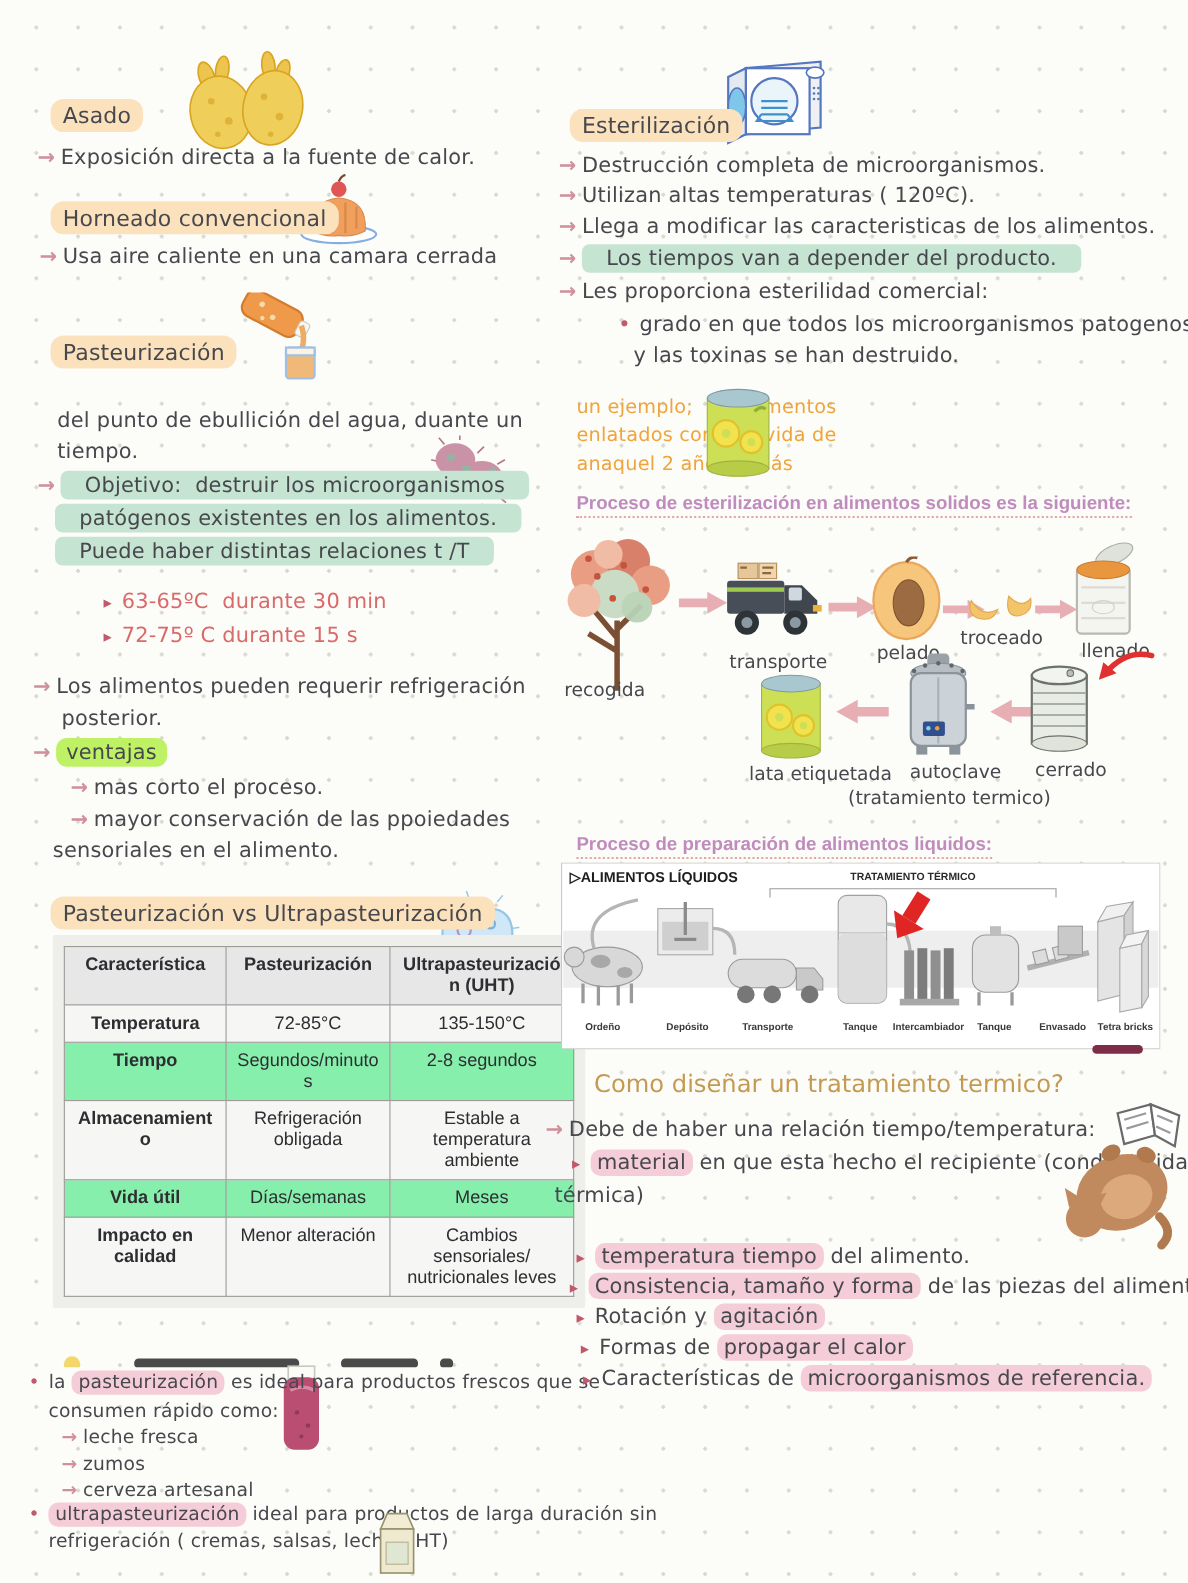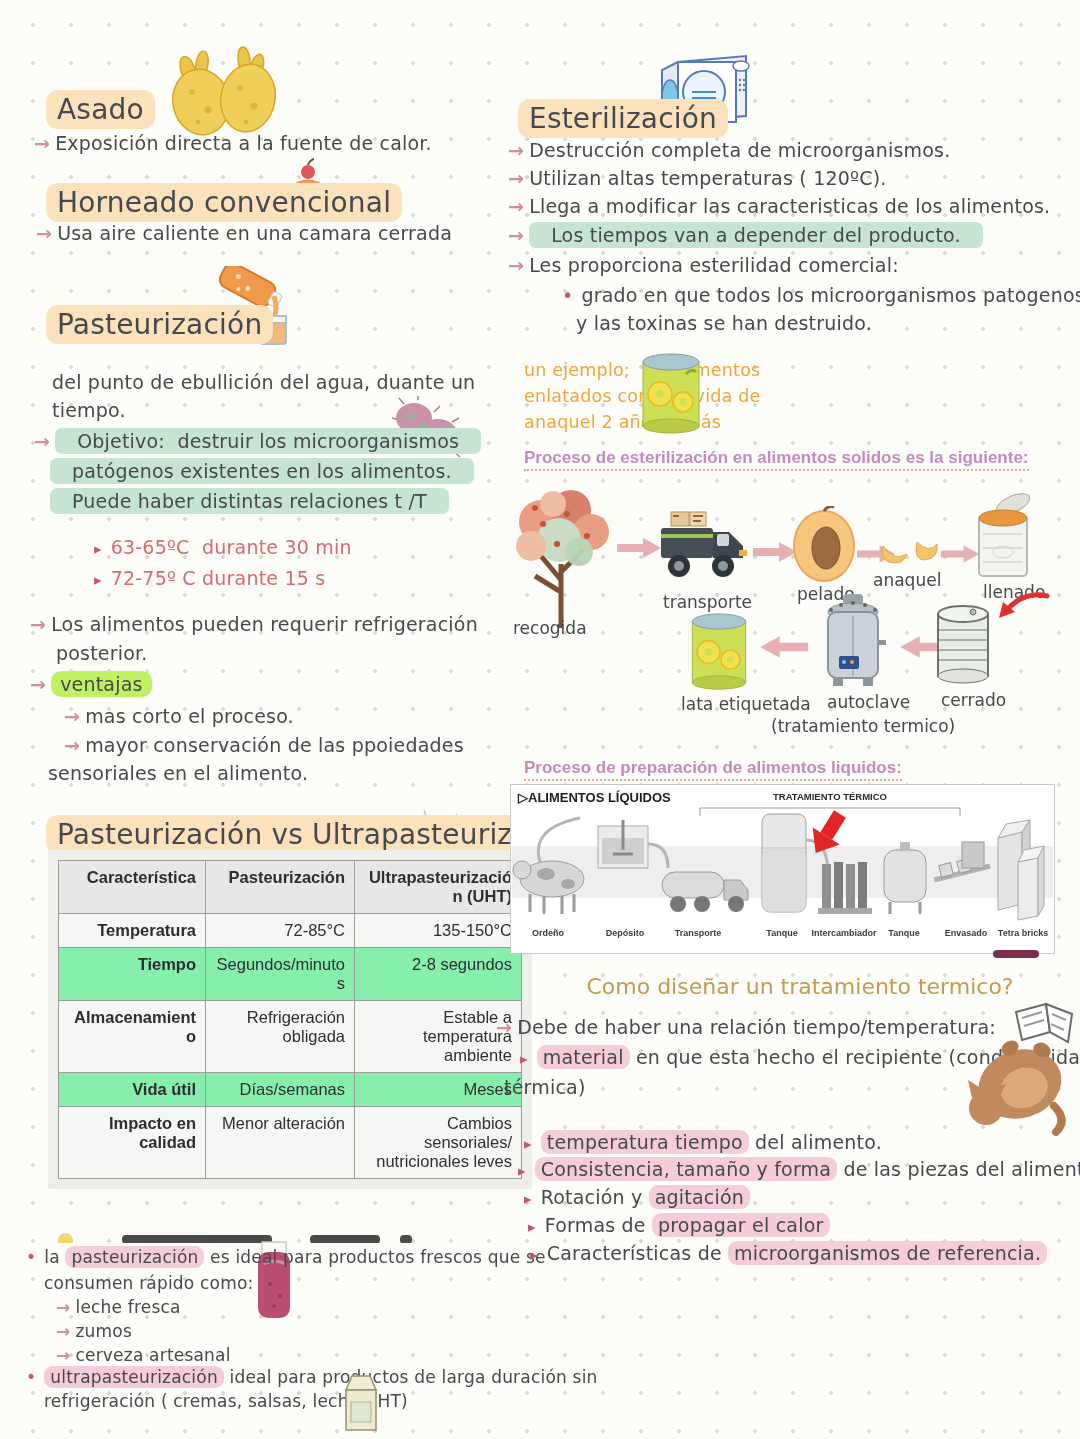--- a/index.html
+++ b/index.html
@@ -4,38 +4,38 @@
 <style>
   html,body{margin:0;padding:0}
   .page{position:relative;width:1080px;height:1439px;background:#fcfcf9;
         font-family:"DejaVu Sans",sans-serif;color:#47484d;overflow:hidden}
   .dots{position:absolute;inset:0;
         background-image:radial-gradient(circle,#d9d9d3 1.6px,transparent 1.8px);
         background-size:38px 38px;background-position:14px 6px;pointer-events:none}
   .hw{position:absolute;white-space:nowrap;font-size:19px;letter-spacing:.2px}
   .sm{font-size:17px}
   .ar{color:#cf8f9b;font-weight:bold;padding-right:5px}
-  .pill{background:#fbe2bd;border-radius:12px;padding:3px 11px;font-size:28px}
+  .pill{background:#fbe2bd;border-radius:12px;padding:3px 11px;font-size:20px}
   .hg{background:#c6e4d2;border-radius:7px;padding:2px 22px}
   .hb{background:#bef264;border-radius:10px;padding:2px 9px}
   .hp{background:#f5cdd8;border-radius:9px;padding:1px 6px}
   .red{color:#d96a6a}
   .bm{color:#c2596b;padding-right:9px;font-size:15px}
   .dotm{color:#c2596b;padding-right:8px}
   .orange{color:#f0a43c;font-size:17.5px}
   .thead-pink{position:absolute;font-family:"Liberation Sans",sans-serif;font-weight:bold;
         font-size:17px;color:#c08cbe;border-bottom:2px dotted #e2a8a8;padding-bottom:1px;white-space:nowrap}
   .gold{position:absolute;font-size:22px;color:#c49a52;white-space:nowrap}
   .flabel{position:absolute;font-size:17px;white-space:nowrap}
   .icon{position:absolute}
   .panel{position:absolute;left:48px;top:850px;background:#eeeeea;padding:10px;border-radius:2px}
   table.cmp{border-collapse:collapse;font-family:"Liberation Sans",sans-serif;
         font-size:16.5px;color:#2e2e32;width:406px;table-layout:fixed}
   table.cmp td,table.cmp th{border:1.5px solid #9b9b98;padding:7px 9px;vertical-align:top;
-        text-align:right;overflow-wrap:break-word}
+        text-align:center;overflow-wrap:break-word}
   table.cmp th{font-weight:bold}
   .c0{width:128px;font-weight:bold}.c1{width:130px}.c2{width:148px}
   .rh{background:#e7e7e7}.rA{background:#f6f6f4}.rB{background:#86efac}
   .frag{position:absolute;border-radius:4px;background:#4a4a4a}
   .parrow{position:absolute}
 </style>
 </head>
 <body>
 
 <div class="page">
@@ -366,21 +366,21 @@
     <div class="flabel" style="left:292px;top:106px"><span>pelado</span></div>
 
     <svg class="parrow" style="left:352px;top:64px" width="40" height="24" viewBox="0 0 46 24">
       <polygon points="0,8 26,8 26,2 44,12 26,22 26,16 0,16" fill="#e7aeb3"></polygon>
     </svg>
 
     <svg class="icon" style="left:374px;top:50px" width="62" height="42" viewBox="0 0 62 42">
       <path d="M4,18 q10,16 24,8 q-4,12 -18,8 q-10,-4 -6,-16 Z" fill="#f3c469" stroke="#e0a94f"></path>
       <path d="M38,14 q12,12 20,2 q2,14 -12,16 q-12,0 -8,-18 Z" fill="#f3c469" stroke="#e0a94f"></path>
     </svg>
-    <div class="flabel" style="left:368px;top:92px"><span>anaquel</span></div>
+    <div class="flabel" style="left:368px;top:92px"><span>troceado</span></div>
 
     <svg class="parrow" style="left:436px;top:64px" width="40" height="24" viewBox="0 0 46 24">
       <polygon points="0,8 26,8 26,2 44,12 26,22 26,16 0,16" fill="#e7aeb3"></polygon>
     </svg>
 
     <svg class="icon" style="left:468px;top:12px" width="62" height="96" viewBox="0 0 62 96">
       <ellipse cx="40" cy="14" rx="18" ry="8" fill="#dfe2da" stroke="#a9aca4" transform="rotate(-24 40 14)"></ellipse>
       <rect x="6" y="26" width="48" height="60" rx="4" fill="#f4f4f0" stroke="#b9b9b2" stroke-width="2"></rect>
       <ellipse cx="30" cy="28" rx="24" ry="8" fill="#e9973f" stroke="#c97c2c"></ellipse>
       <path d="M10,44 h40 M10,58 h40 M10,72 h40" stroke="#dcdcd4" stroke-width="2"></path>
@@ -512,21 +512,21 @@
       <text x="272" y="152">Tanque</text>
       <text x="334" y="152">Intercambiador</text>
       <text x="394" y="152">Tanque</text>
       <text x="456" y="152">Envasado</text>
       <text x="513" y="152">Tetra bricks</text>
     </g>
   </svg>
 
   <div style="position:absolute;left:993px;top:950px;width:46px;height:8px;border-radius:4px;background:#7e2d49"></div>
 
-  <div class="gold" style="left:540px;top:974px;width:520px;text-align:center">
+  <div class="gold" style="left:540px;top:974px;width:520px;text-align:left">
     <span>Como diseñar un tratamiento termico?</span>
   </div>
 
   <div class="hw" style="left:496px;top:1016px">
     <span class="ar">→</span><span>Debe de haber una relación tiempo/temperatura:</span>
   </div>
   <div class="hw" style="left:520px;top:1046px">
     <span class="bm">▸</span><span class="hp">material</span><span> en que esta hecho el recipiente (conductividad</span>
   </div>
   <div class="hw" style="left:504px;top:1076px">

